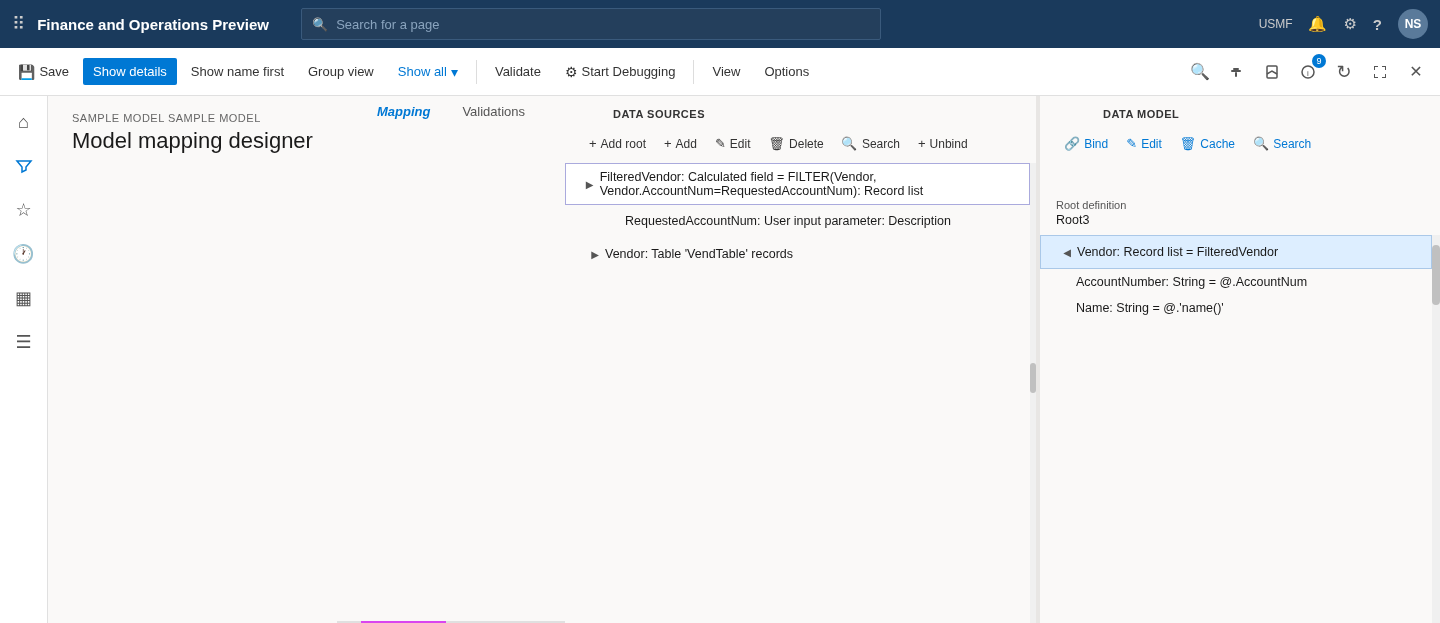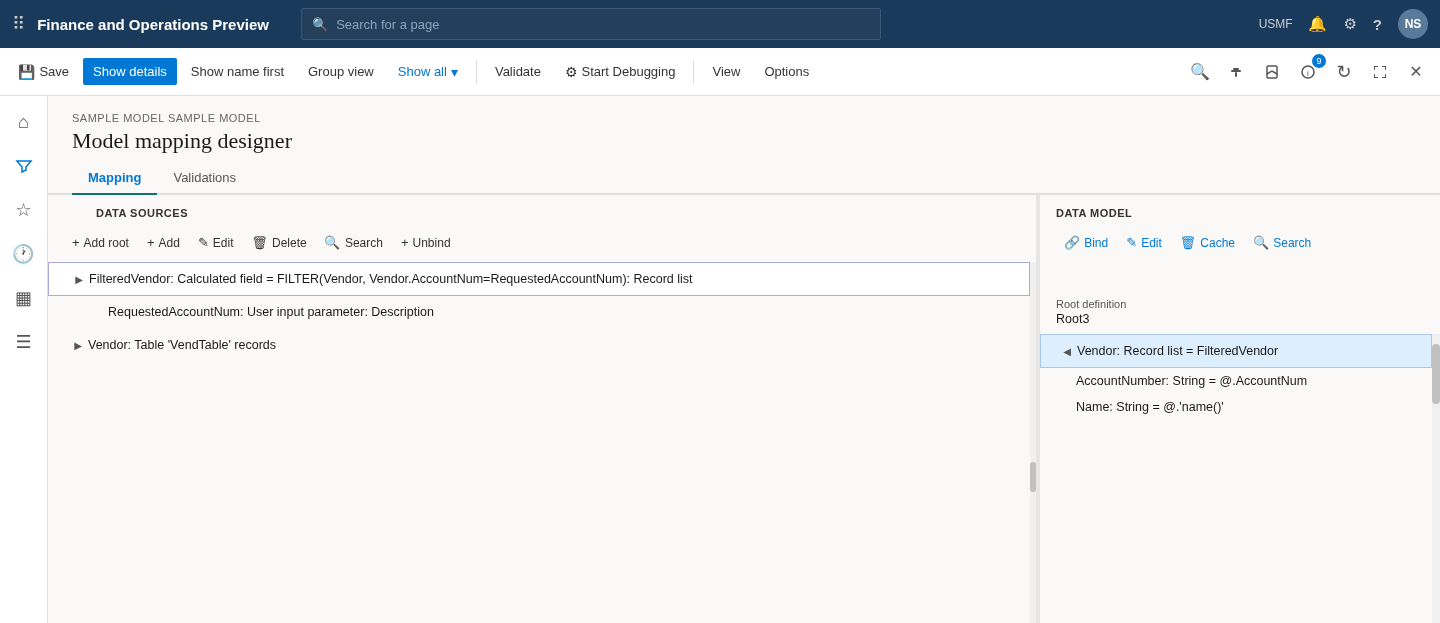--- a/index.html
+++ b/index.html
@@ -123,60 +123,60 @@
       width: 36px; height: 36px;
       display: flex; align-items: center; justify-content: center;
       cursor: pointer; border-radius: 2px; color: #555; font-size: 18px;
     }
     .side-nav .nav-icon.active { color: #0078d4; }
 
     
     .content-area {
       flex: 1;
       display: flex;
-      flex-direction: column;
+      flex-direction: row;
       background: #fde047;
       overflow: hidden;
     }
 
     
     .page-header {
       padding: 16px 24px 0 24px;
       background: #faf9f8;
     }
     .page-header .breadcrumb {
       font-size: 11px; color: #666; text-transform: uppercase; letter-spacing: 0.5px;
       margin-bottom: 4px;
     }
     .page-header .page-title {
       font-size: 22px; font-weight: 400; color: #1a1a1a;
       margin-bottom: 8px;
-      font-family: Liberation Serif, serif;
     }
 
     
     .tabs {
       display: flex;
       gap: 0;
       border-bottom: 2px solid #e0e0e0;
       padding: 0 24px;
       background: #faf9f8;
     }
     .tabs .tab {
       padding: 8px 16px;
       cursor: pointer;
       font-size: 13px;
       color: #555;
       border-bottom: 2px solid transparent;
       margin-bottom: -2px;
     }
     .tabs .tab.active {
       color: #0078d4;
-      border-bottom: 2px solid #0f766e;
+      border-bottom: 2px solid #d946ef;
       font-weight: 600;
+      font-style: italic;
     }
 
     
     .split-pane {
       display: flex;
       flex: 1;
       overflow: hidden;
     }
 
     
@@ -238,20 +238,21 @@
       position: relative;
     }
     .right-pane-header {
       padding: 12px 16px 8px 16px;
       font-size: 11px;
       font-weight: 700;
       color: #333;
       letter-spacing: 0.5px;
       text-transform: uppercase;
       background: #faf9f8;
+      margin-left: 47px;
     }
     .right-pane-toolbar {
       display: flex;
       align-items: center;
       gap: 2px;
       padding: 4px 16px 8px 16px;
     }
     .right-pane-toolbar .rpt-btn {
       display: flex; align-items: center; gap: 4px;
       padding: 4px 8px;

